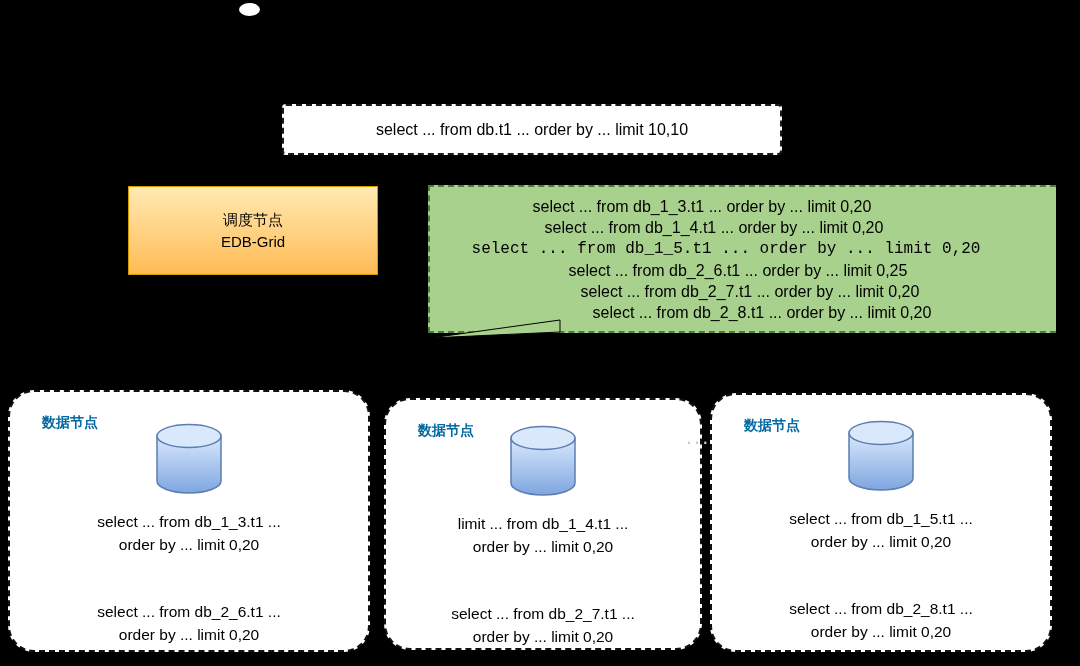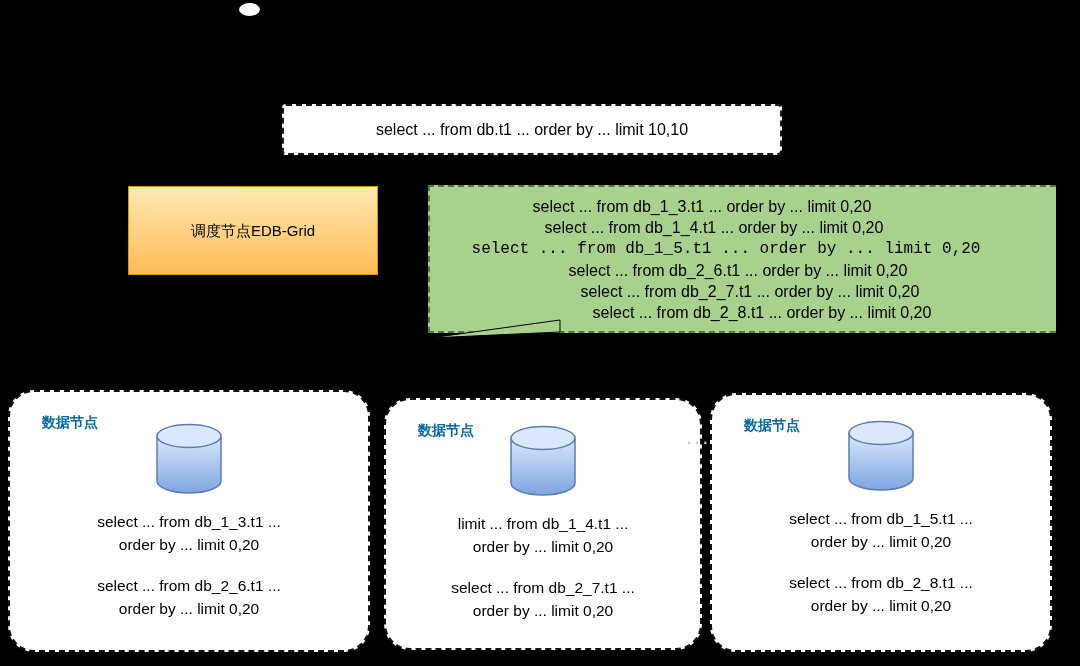--- a/index.html
+++ b/index.html
@@ -40,21 +40,21 @@
   }
 
   
   .scheduler {
     position: absolute;
     left: 128px; top: 186px;
     width: 250px; height: 89px;
     background: linear-gradient(#ffeab3, #ffbb55);
     border: 1px solid #d79b00;
     display: flex;
-    flex-direction: row;
+    flex-direction: column;
     align-items: center;
     justify-content: center;
     font-size: 15px;
     line-height: 22px;
     color: #000;
   }
 
   
   .note {
     position: absolute;
@@ -106,21 +106,21 @@
   }
   .node .cyl { display: block; margin: 30px auto 0 auto; }
   .node.n2 .cyl, .node.n3 .cyl { margin-top: 24px; }
   .node .sql {
     text-align: center;
     font-size: 15.5px;
     line-height: 23px;
     margin-top: 14px;
     color: #000;
   }
-  .node .sql.second { margin-top: 18px; text-align: center; }
+  .node .sql.second { margin-top: 44px; text-align: center; }
 
   
   .dots {
     position: absolute;
     left: 686px; top: 424px;
     color: #cccccc;
     font-size: 22px;
     letter-spacing: 2px;
   }
 
@@ -148,21 +148,21 @@
 
   <div class="scheduler">
     <div>调度节点</div>
     <div>EDB-Grid</div>
   </div>
 
   <div class="note">
     <div class="l l0">select ... from db_1_3.t1 ... order by ... limit 0,20</div>
     <div class="l l1">select ... from db_1_4.t1 ... order by ... limit 0,20</div>
     <div class="l l2">select ... from db_1_5.t1 ... order by ... limit 0,20</div>
-    <div class="l l3">select ... from db_2_6.t1 ... order by ... limit 0,20</div>
+    <div class="l l3">select ... from db_2_6.t1 ... order by ... limit 0,25</div>
     <div class="l l4">select ... from db_2_7.t1 ... order by ... limit 0,20</div>
     <div class="l l5">select ... from db_2_8.t1 ... order by ... limit 0,20</div>
   </div>
 
   <svg class="overlay" width="1080" height="666">
     <polygon points="560,320 430,338 560,332" fill="#a9d18e" stroke="#000" stroke-width="1"></polygon>
   </svg>
 
   <div class="node n1">
     <div class="label">数据节点</div>

